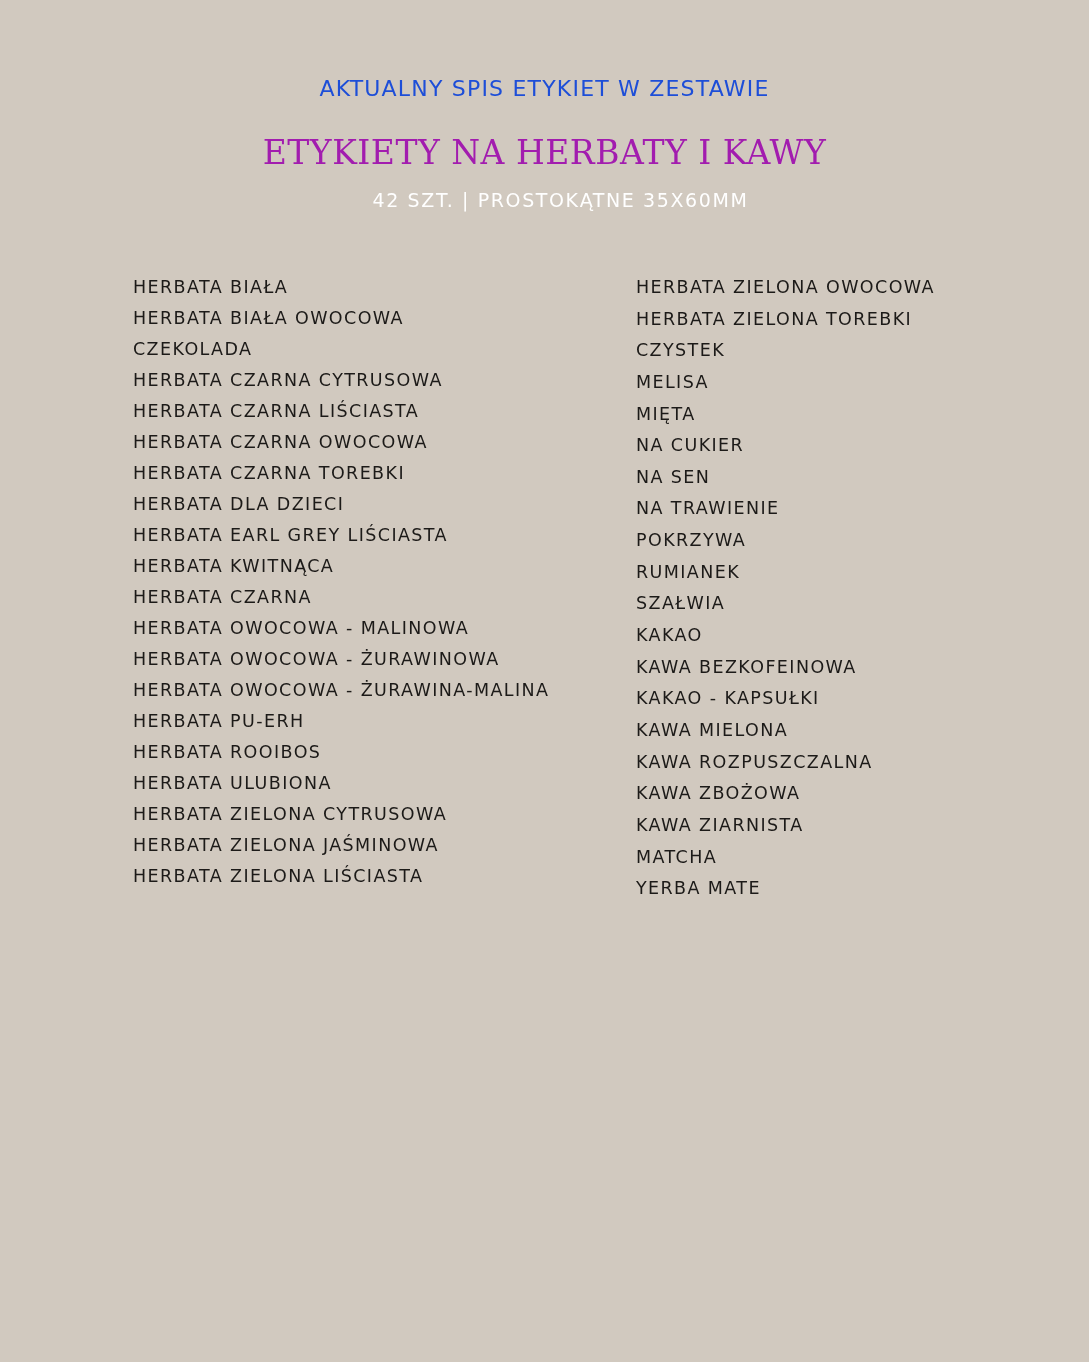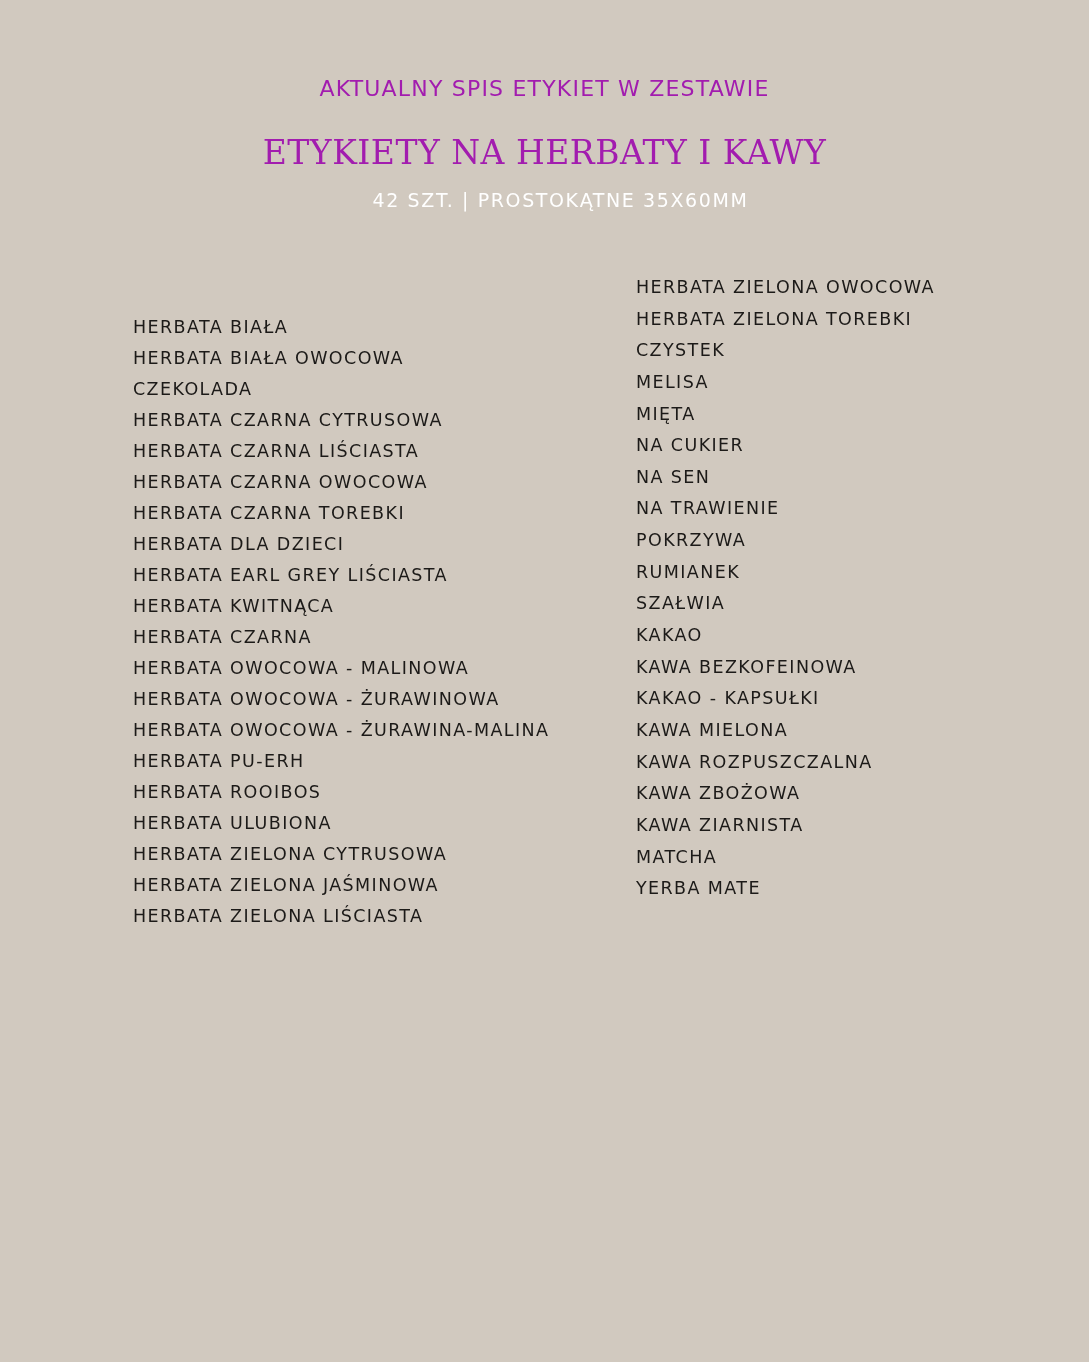--- a/index.html
+++ b/index.html
@@ -23,21 +23,21 @@
     }
     .subtitle {
       position: absolute;
       left: 0;
       top: 74px;
       width: 1089px;
       text-align: center;
       font-family: "DejaVu Sans", sans-serif;
       font-size: 22px;
       letter-spacing: 1.2px;
-      color: #a21caf;
+      color: #1d4ed8;
       line-height: 30px;
     }
     .title {
       position: absolute;
       left: 0;
       top: 128px;
       width: 1089px;
       font-family: "DejaVu Serif", serif;
       font-size: 33px;
       letter-spacing: 0.5px;
@@ -56,21 +56,21 @@
       color: #ffffff;
       line-height: 26px;
     }
     .col {
       position: absolute;
       top: 273px;
       margin: 0;
       padding: 0;
       list-style: none;
     }
-    .col-left { left: 133px; margin-top: 40px; }
+    .col-left { left: 133px; }
     .col-right { left: 636px; }
     .col li {
       font-family: "DejaVu Sans", sans-serif;
       font-size: 17.5px;
       letter-spacing: 1.4px;
       color: #1c1a18;
       white-space: nowrap;
       height: 31px;
       line-height: 29px;
     }

